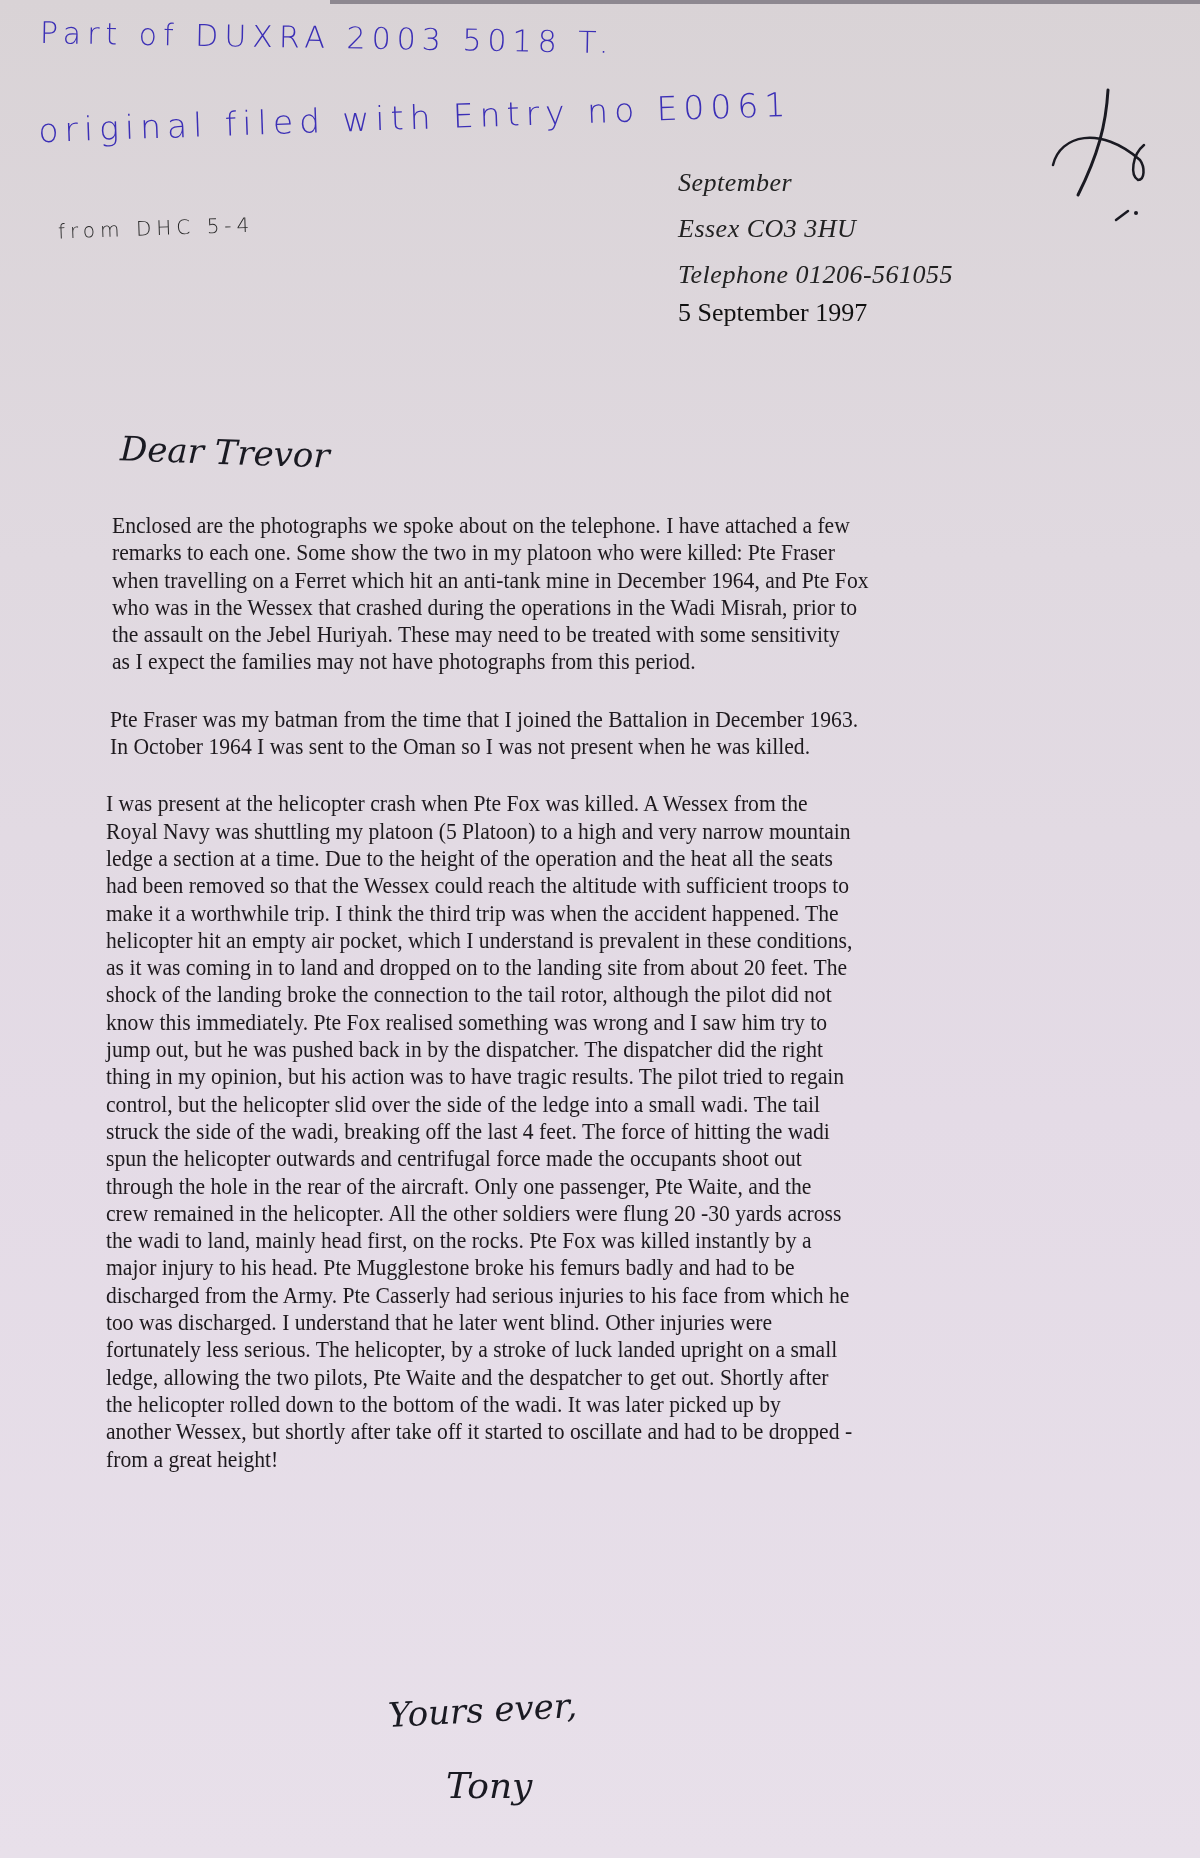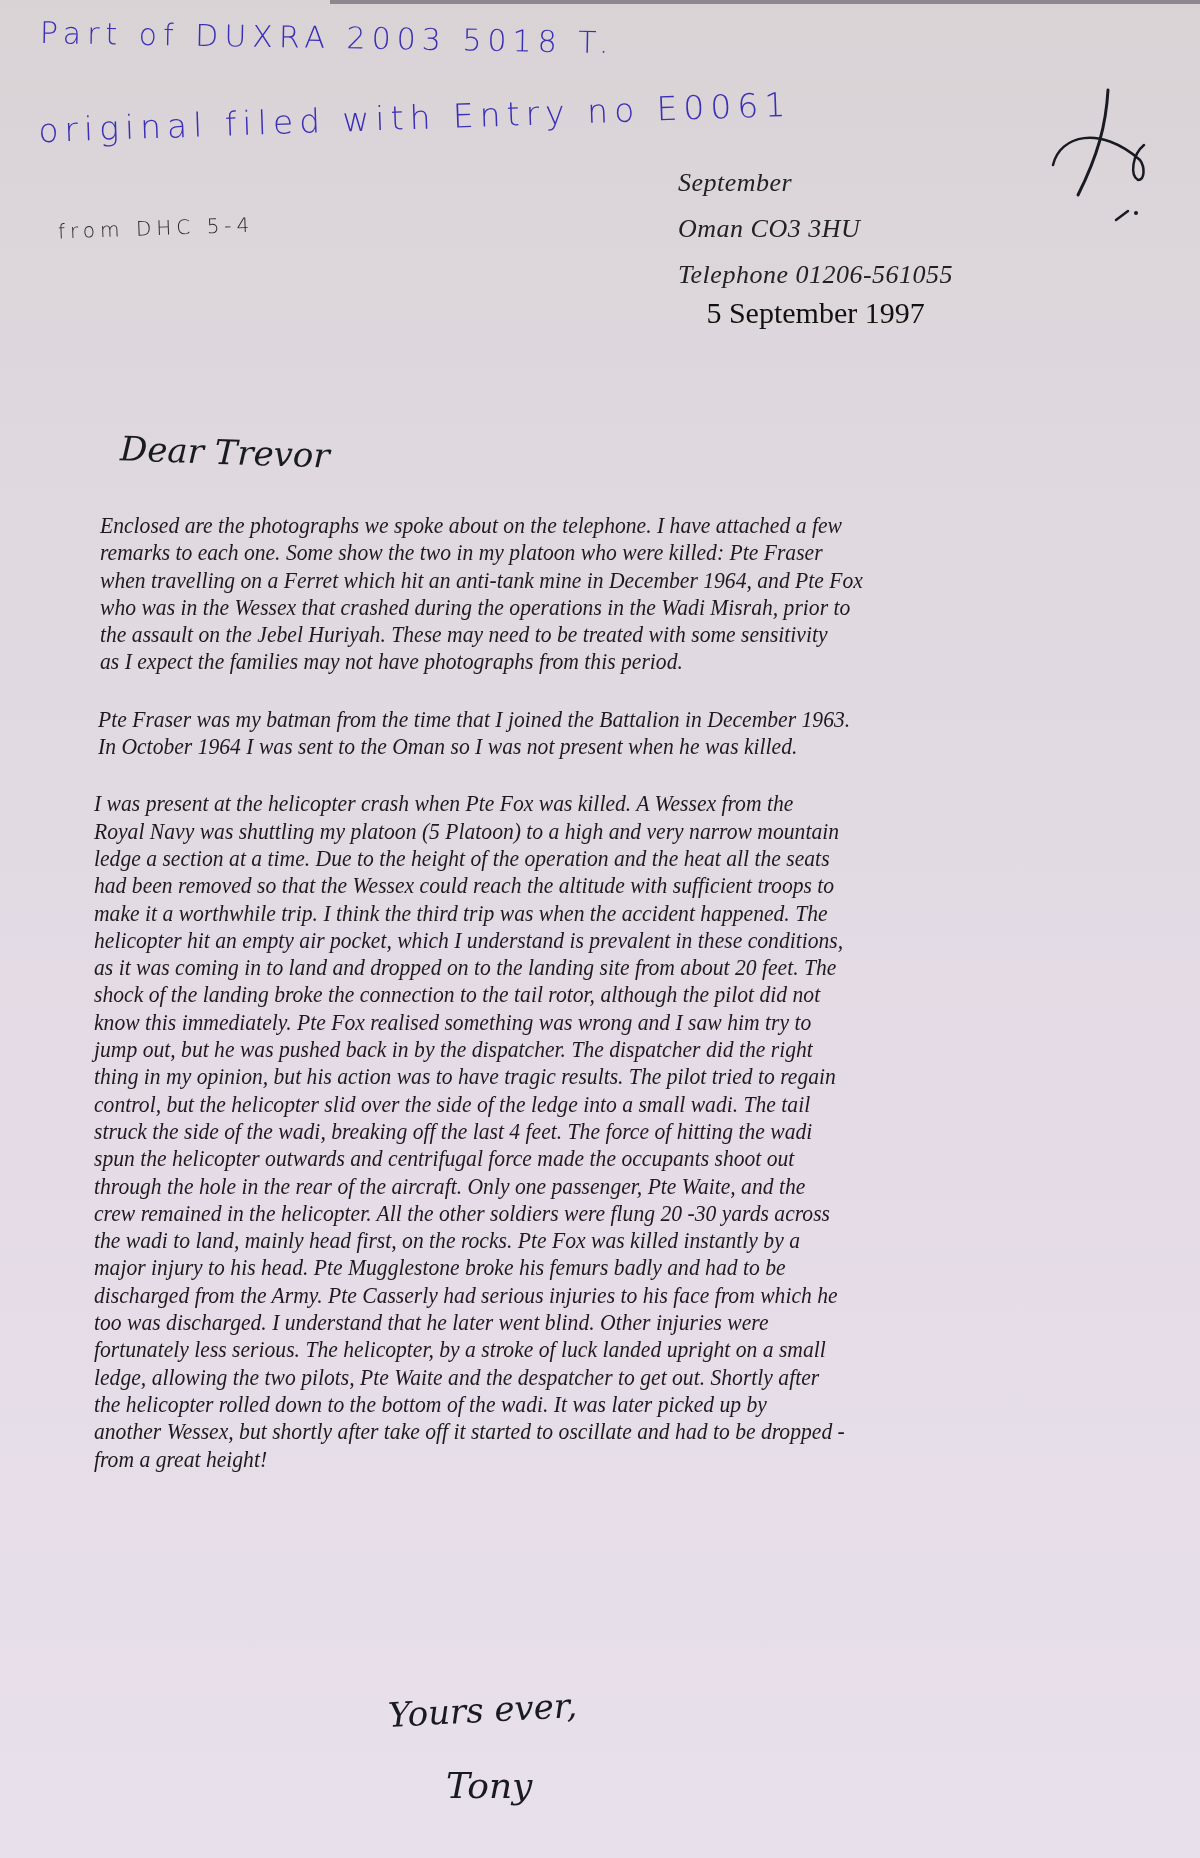--- a/index.html
+++ b/index.html
@@ -34,24 +34,24 @@
   }
   .address {
     position: absolute; left: 678px; top: 160px;
   }
   .address .script {
     font-family: "Liberation Serif", serif; font-style: italic;
     font-size: 26px; color: #222; height: 46px; line-height: 46px;
     letter-spacing: 0.5px; white-space: nowrap;
   }
   .address .date {
-    font-size: 30px; color: #111; line-height: 30px; white-space: nowrap; text-align: center;
+    font-size: 26px; color: #111; line-height: 30px; white-space: nowrap;
   }
   .body-text {
-    position: absolute; left: 100px; top: 512px; width: 960px; font-style: italic;
+    position: absolute; left: 112px; top: 512px; width: 960px;
   }
   .para {
     font-size: 23.5px; line-height: 27.3px; margin: 0 0 30px 0;
     white-space: nowrap; transform: scaleX(0.92); transform-origin: left top;
   }
   .para .line { display: block; }
   .p3 { margin-left: -6px; }
   .initials {
     position: absolute; left: 1050px; top: 85px; width: 100px; height: 160px;
   }
@@ -73,21 +73,21 @@
 
   <svg class="initials" viewBox="0 0 100 160">
     <path d="M58 5 C56 40 48 70 28 110" stroke="#1a1a22" stroke-width="3" fill="none" stroke-linecap="round"></path>
     <path d="M3 80 C10 50 50 40 90 75 C95 82 95 95 88 95 C80 90 82 70 94 60" stroke="#1a1a22" stroke-width="2.5" fill="none" stroke-linecap="round"></path>
     <circle cx="86" cy="128" r="2" fill="#1a1a22"></circle>
     <path d="M66 135 L78 126" stroke="#1a1a22" stroke-width="2.5" stroke-linecap="round"></path>
   </svg>
 
   <div class="address">
     <div class="script">September</div>
-    <div class="script">Oman CO3 3HU</div>
+    <div class="script">Essex CO3 3HU</div>
     <div class="script">Telephone 01206-561055</div>
     <div class="date">5 September 1997</div>
   </div>
 
   <div class="hand-black" style="left:120px; top:432px; font-size:34px; transform:rotate(2deg);">Dear Trevor</div>
 
   <div class="body-text">
     <div class="para">
       <span class="line">Enclosed are the photographs we spoke about on the telephone.  I have attached a few</span>
       <span class="line">remarks to each one.  Some show the two in my platoon who were killed:  Pte Fraser</span>

